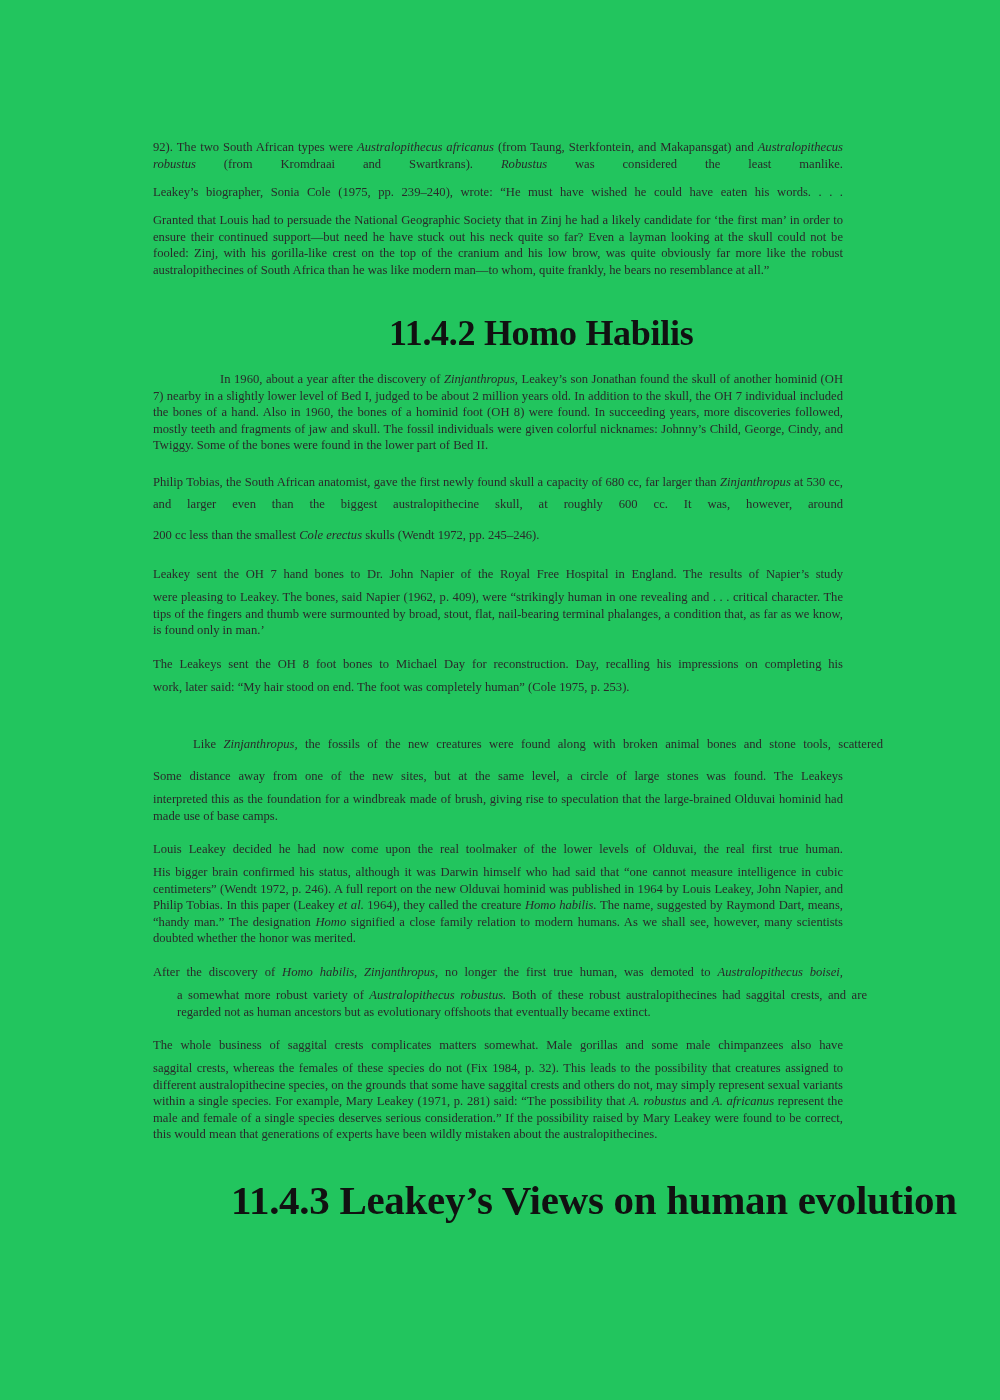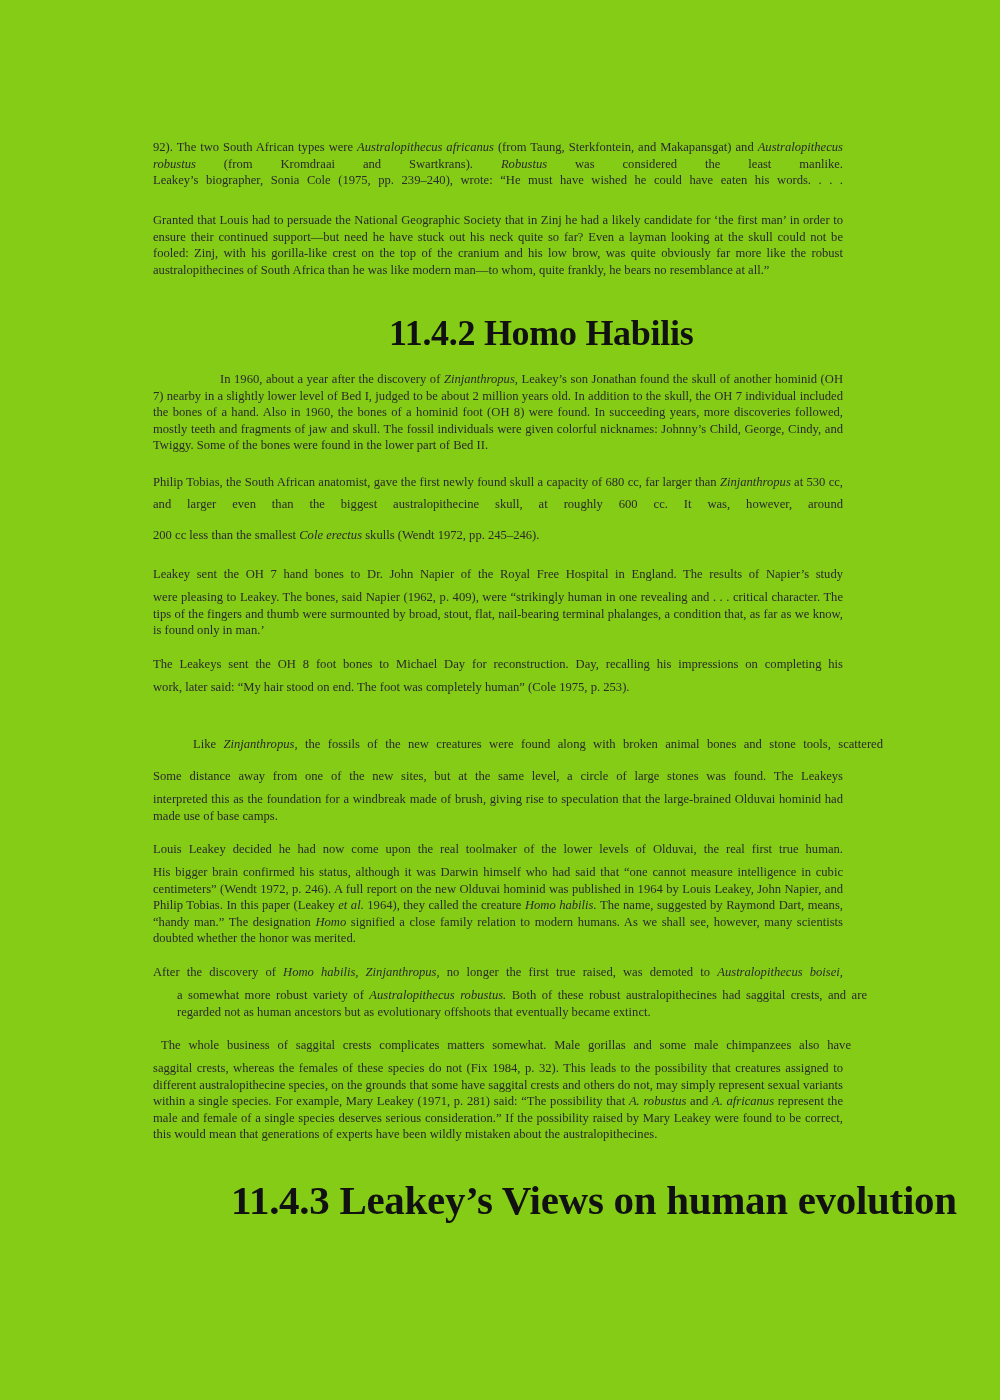--- a/index.html
+++ b/index.html
@@ -1,17 +1,17 @@
 <!DOCTYPE html>
 <html><head>
   <meta charset="utf-8">
   <style>
     html, body { margin: 0; padding: 0; background: #ffffff; }
     body { width: 1000px; height: 1400px; position: relative; overflow: hidden; }
-    .page { position: absolute; left: 0; top: 0; width: 1000px; height: 1400px; background: #84cc16; }
+    .page { position: absolute; left: 0; top: 0; width: 1000px; height: 1400px; background: #22c55e; }
     .p {
       position: absolute;
       left: 153px;
       width: 690px;
       font-family: "Liberation Serif", serif;
       font-size: 12.6px;
       line-height: 16.6px;
       color: #2a2a2a;
       text-align: justify;
       margin: 0;
@@ -31,21 +31,21 @@
     .indent { text-indent: 67px; }
     .lj { text-align-last: justify; }
   </style>
 </head>
 <body>
 
 <div class="page">
 
   <p class="p lj" style="top:139px;"><span>92). The two South African types were </span><i>Australopithecus africanus</i><span> (from Taung, Sterkfontein, and Makapansgat) and </span><i>Australopithecus robustus</i><span> (from Kromdraai and Swartkrans). </span><i>Robustus</i><span> was considered the least manlike.</span></p>
 
-  <p class="p lj" style="top:172px;"><span>Leakey’s biographer, Sonia Cole (1975, pp. 239–240), wrote: “He must have wished he could have eaten his words. . . .</span></p>
+  <p class="p lj" style="top:184px;"><span>Leakey’s biographer, Sonia Cole (1975, pp. 239–240), wrote: “He must have wished he could have eaten his words. . . .</span></p>
   <p class="p" style="top:212px;"><span>Granted that Louis had to persuade the National Geographic Society that in Zinj he had a likely candidate for ‘the first man’ in order to ensure their continued support—but need he have stuck out his neck quite so far? Even a layman looking at the skull could not be fooled: Zinj, with his gorilla-like crest on the top of the cranium and his low brow, was quite obviously far more like the robust australopithecines of South Africa than he was like modern man—to whom, quite frankly, he bears no resemblance at all.”</span></p>
 
   <h2 class="h h1">11.4.2 Homo Habilis</h2>
 
   <p class="p indent" style="top:371px;"><span>In 1960, about a year after the discovery of </span><i>Zinjanthropus,</i><span> Leakey’s son Jonathan found the skull of another hominid (OH 7) nearby in a slightly lower level of Bed I, judged to be about 2 million years old. In addition to the skull, the OH 7 individual included the bones of a hand. Also in 1960, the bones of a hominid foot (OH 8) were found. In succeeding years, more discoveries followed, mostly teeth and fragments of jaw and skull. The fossil individuals were given colorful nicknames: Johnny’s Child, George, Cindy, and Twiggy. Some of the bones were found in the lower part of Bed II.</span></p>
 
   <p class="p lj" style="top:471px; line-height:22px;"><span>Philip Tobias, the South African anatomist, gave the first newly found skull a capacity of 680 cc, far larger than </span><i>Zinjanthropus</i><span> at 530 cc, and larger even than the biggest australopithecine skull, at roughly 600 cc. It was, however, around</span></p>
   <p class="p" style="top:527px;"><span>200 cc less than the smallest </span><i>Cole erectus</i><span> skulls (Wendt 1972, pp. 245–246).</span></p>
 
   <p class="p lj" style="top:566px;"><span>Leakey sent the OH 7 hand bones to Dr. John Napier of the Royal Free Hospital in England. The results of Napier’s study</span></p>
@@ -55,21 +55,21 @@
   <p class="p" style="top:679px;"><span>work, later said: “My hair stood on end. The foot was completely human” (Cole 1975, p. 253).</span></p>
 
   <p class="p lj" style="top:736px;margin-left:40px;"><span>Like </span><i>Zinjanthropus,</i><span> the fossils of the new creatures were found along with broken animal bones and stone tools, scattered</span></p>
 
   <p class="p lj" style="top:768px;"><span>Some distance away from one of the new sites, but at the same level, a circle of large stones was found. The Leakeys</span></p>
   <p class="p" style="top:791px;"><span>interpreted this as the foundation for a windbreak made of brush, giving rise to speculation that the large-brained Olduvai hominid had made use of base camps.</span></p>
 
   <p class="p lj" style="top:841px;"><span>Louis Leakey decided he had now come upon the real toolmaker of the lower levels of Olduvai, the real first true human.</span></p>
   <p class="p" style="top:864px;"><span>His bigger brain confirmed his status, although it was Darwin himself who had said that “one cannot measure intelligence in cubic centimeters” (Wendt 1972, p. 246). A full report on the new Olduvai hominid was published in 1964 by Louis Leakey, John Napier, and Philip Tobias. In this paper (Leakey </span><i>et al.</i><span> 1964), they called the creature </span><i>Homo habilis.</i><span> The name, suggested by Raymond Dart, means, “handy man.” The designation </span><i>Homo</i><span> signified a close family relation to modern humans. As we shall see, however, many scientists doubted whether the honor was merited.</span></p>
 
-  <p class="p lj" style="top:964px;"><span>After the discovery of </span><i>Homo habilis, Zinjanthropus,</i><span> no longer the first true raised, was demoted to </span><i>Australopithecus boisei,</i></p>
+  <p class="p lj" style="top:964px;"><span>After the discovery of </span><i>Homo habilis, Zinjanthropus,</i><span> no longer the first true human, was demoted to </span><i>Australopithecus boisei,</i></p>
   <p class="p" style="top:987px;margin-left:24px;"><span>a somewhat more robust variety of </span><i>Australopithecus robustus.</i><span> Both of these robust australopithecines had saggital crests, and are regarded not as human ancestors but as evolutionary offshoots that eventually became extinct.</span></p>
 
-  <p class="p lj" style="top:1037px;margin-left:8px;"><span>The whole business of saggital crests complicates matters somewhat. Male gorillas and some male chimpanzees also have</span></p>
+  <p class="p lj" style="top:1037px;"><span>The whole business of saggital crests complicates matters somewhat. Male gorillas and some male chimpanzees also have</span></p>
   <p class="p" style="top:1060px;"><span>saggital crests, whereas the females of these species do not (Fix 1984, p. 32). This leads to the possibility that creatures assigned to different australopithecine species, on the grounds that some have saggital crests and others do not, may simply represent sexual variants within a single species. For example, Mary Leakey (1971, p. 281) said: “The possibility that </span><i>A. robustus</i><span> and </span><i>A. africanus</i><span> represent the male and female of a single species deserves serious consideration.” If the possibility raised by Mary Leakey were found to be correct, this would mean that generations of experts have been wildly mistaken about the australopithecines.</span></p>
 
   <h2 class="h h2">11.4.3 Leakey’s Views on human evolution</h2>
 
 </div>
 
 </body></html>

